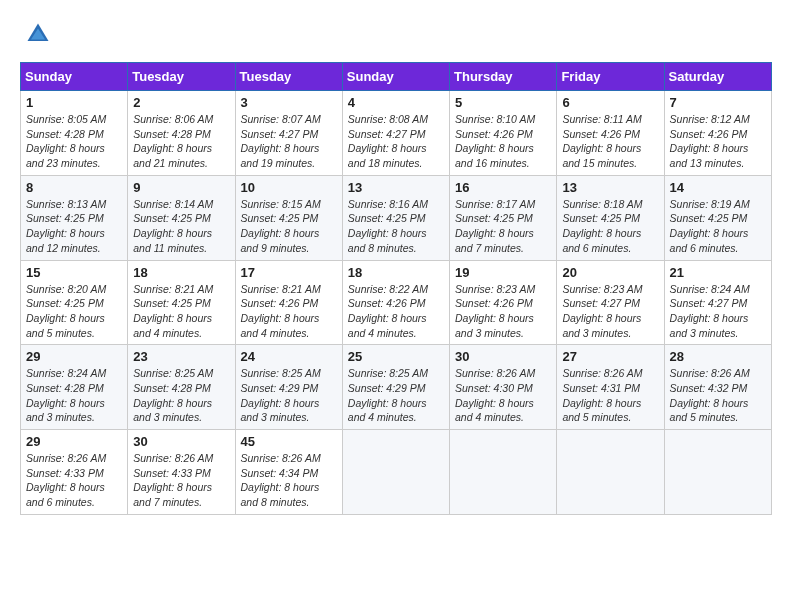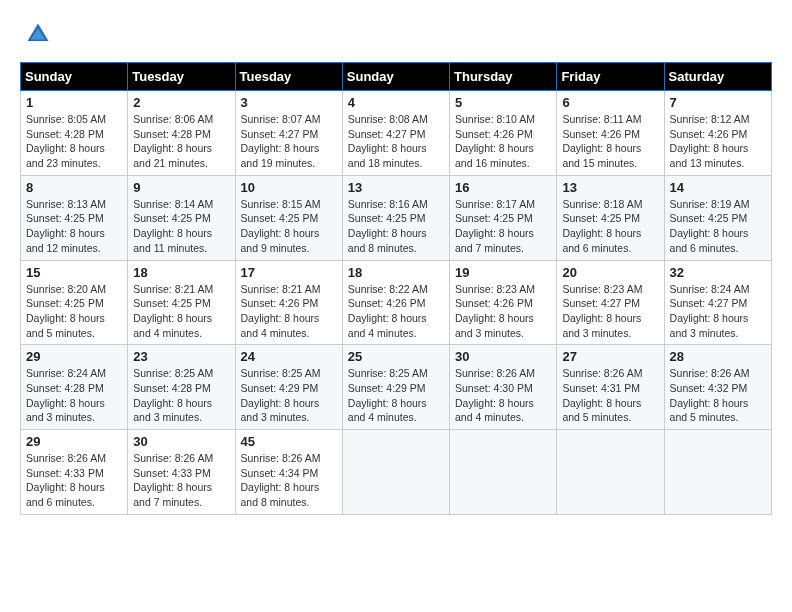--- a/index.html
+++ b/index.html
@@ -43,21 +43,21 @@
     .location {
       font-size: 16px;
       color: #555;
     }
     .calendar {
       width: 100%;
       border-collapse: collapse;
       font-size: 11px;
     }
     .calendar thead th {
-      background-color: #000000;
+      background-color: #6d28d9;
       color: #fff;
       padding: 6px 4px;
       text-align: left;
       font-size: 13px;
       font-weight: bold;
       border: 1px solid #2a6db5;
     }
     .calendar tbody td {
       border: 1px solid #ccc;
       vertical-align: top;
@@ -74,20 +74,21 @@
       font-size: 13px;
       font-weight: bold;
       display: block;
       margin-bottom: 2px;
       color: #222;
     }
     .day-info {
       font-size: 10.5px;
       line-height: 1.4;
       color: #333;
+      font-style: italic;
     }
     .empty-cell {
       background: #f5f7fa !important;
     }
   </style>
 </head>
 <body>
 
 <div class="header">
   <div class="logo">
@@ -280,21 +281,21 @@
         </td>
         <td>
           <span class="day-num">20</span>
           <div class="day-info">
             Sunrise: 8:23 AM<br>
             Sunset: 4:27 PM<br>
             Daylight: 8 hours and 3 minutes.
           </div>
         </td>
         <td>
-          <span class="day-num">32</span>
+          <span class="day-num">21</span>
           <div class="day-info">
             Sunrise: 8:24 AM<br>
             Sunset: 4:27 PM<br>
             Daylight: 8 hours and 3 minutes.
           </div>
         </td>
       </tr>
       <tr>
         <td>
           <span class="day-num">29</span>

